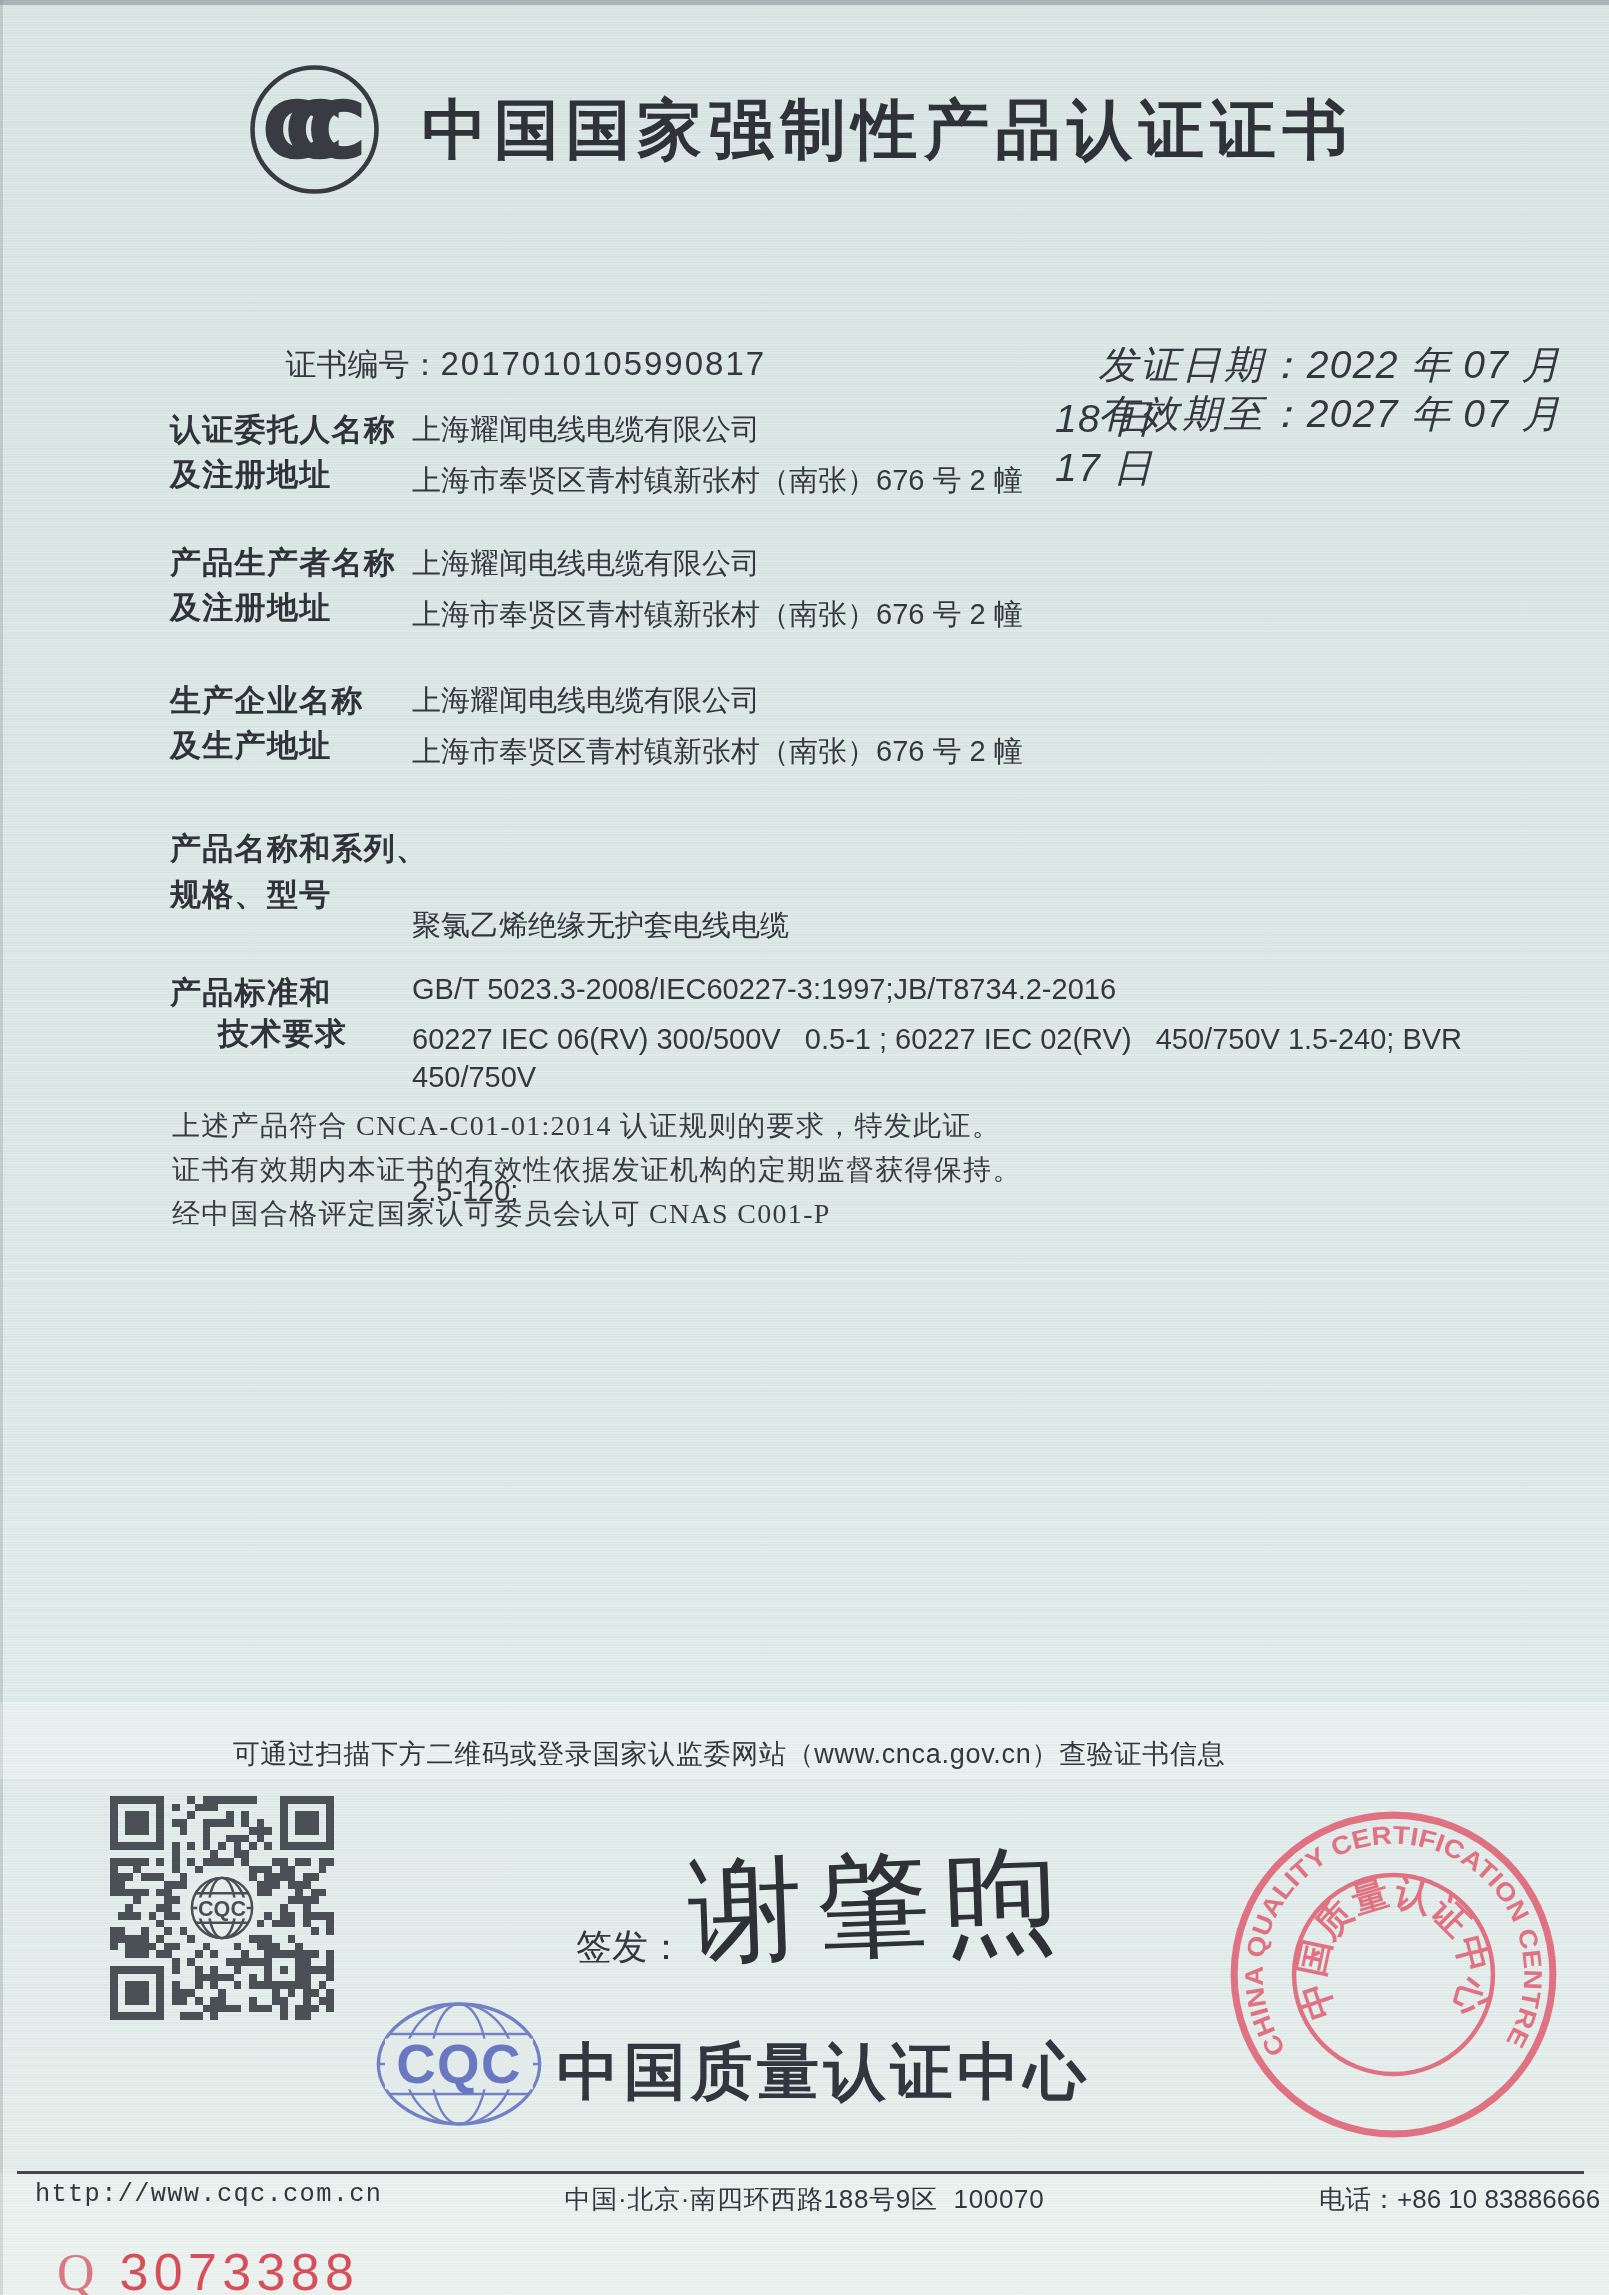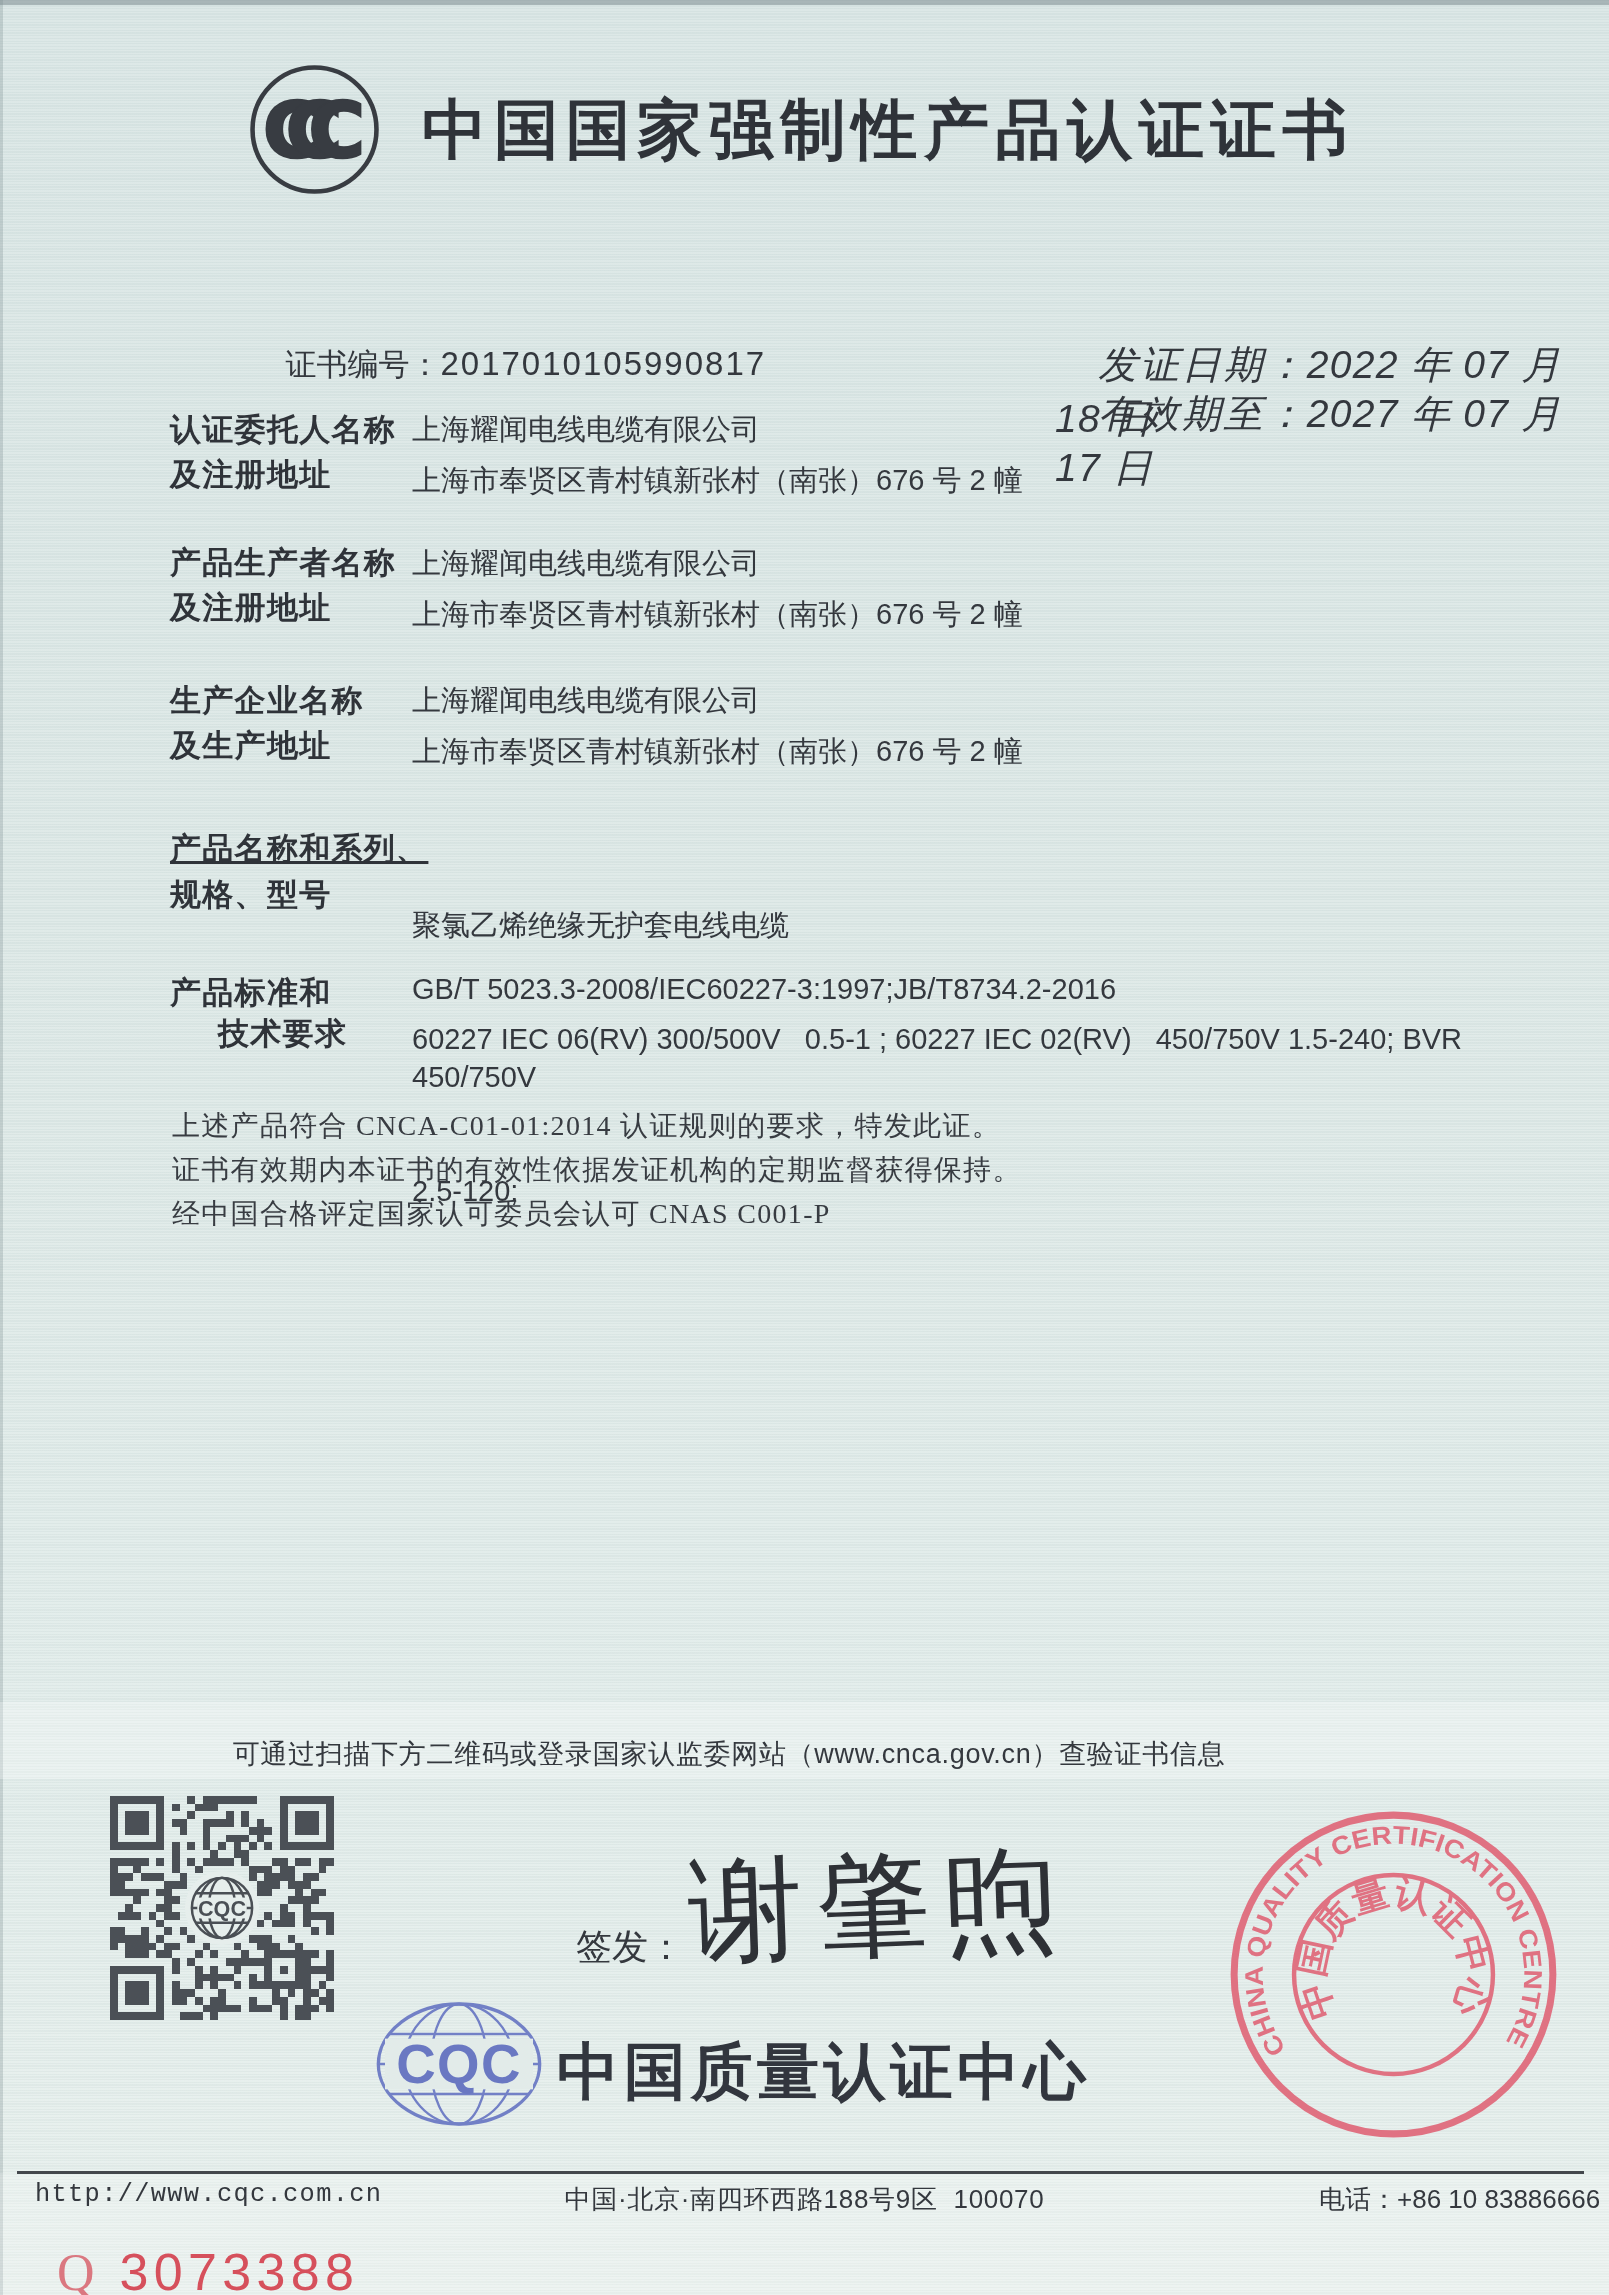--- a/index.html
+++ b/index.html
@@ -100,21 +100,21 @@
   </div>
 
   <div>
     <div class="flabel" style="top:680px;">生产企业名称</div>
     <div class="fvalue" style="top:681px;">上海耀闻电线电缆有限公司</div>
     <div class="flabel" style="top:725px;">及生产地址</div>
     <div class="fvalue" style="top:732px;">上海市奉贤区青村镇新张村（南张）676 号 2 幢</div>
   </div>
 
   <div>
-    <div class="flabel" style="top:828px;text-decoration:underline;">产品名称和系列、</div>
+    <div class="flabel" style="top:828px;">产品名称和系列、</div>
     <div class="flabel" style="top:874px;">规格、型号</div>
     <div class="specbox" style="top:830px;">
       <div>聚氯乙烯绝缘无护套电线电缆</div>
       <div>60227 IEC 06(RV) 300/500V   0.5-1 ; 60227 IEC 02(RV)   450/750V 1.5-240; BVR   450/750V</div>
       <div>2.5-120;</div>
     </div>
   </div>
 
   <div>
     <div class="flabel" style="top:972px;">产品标准和</div>

